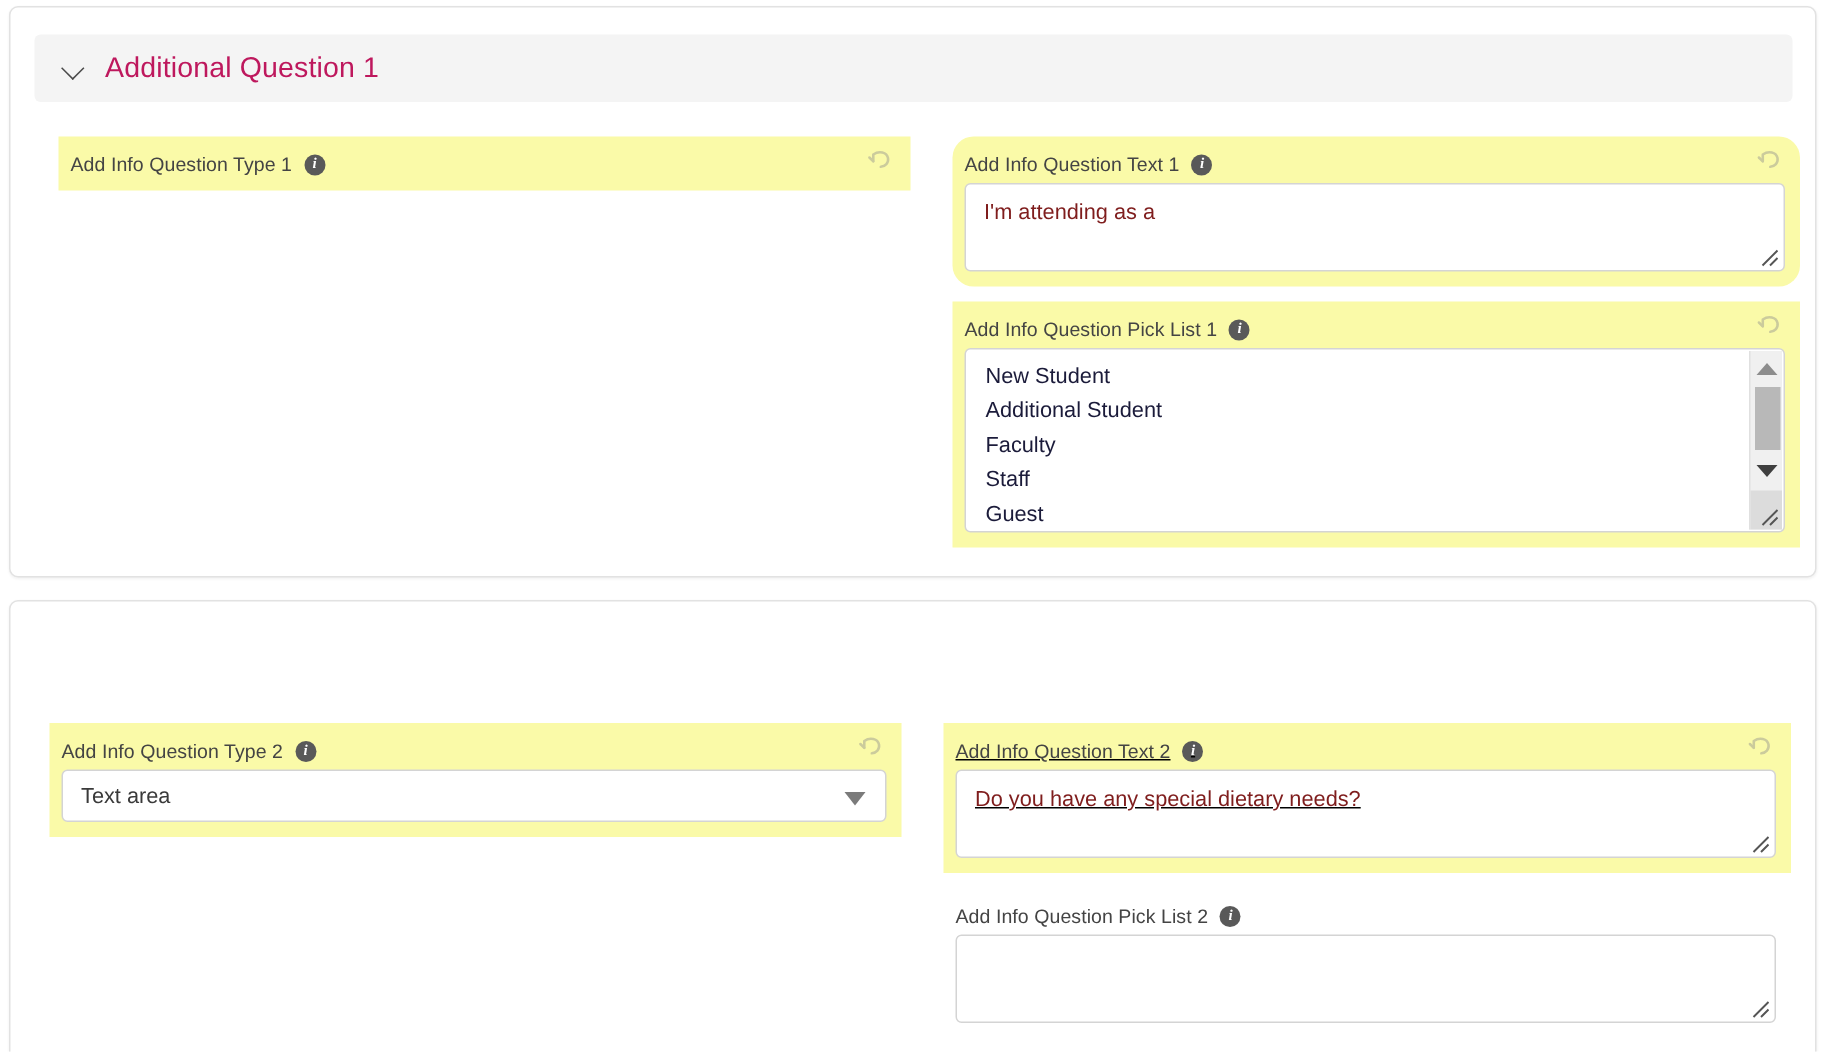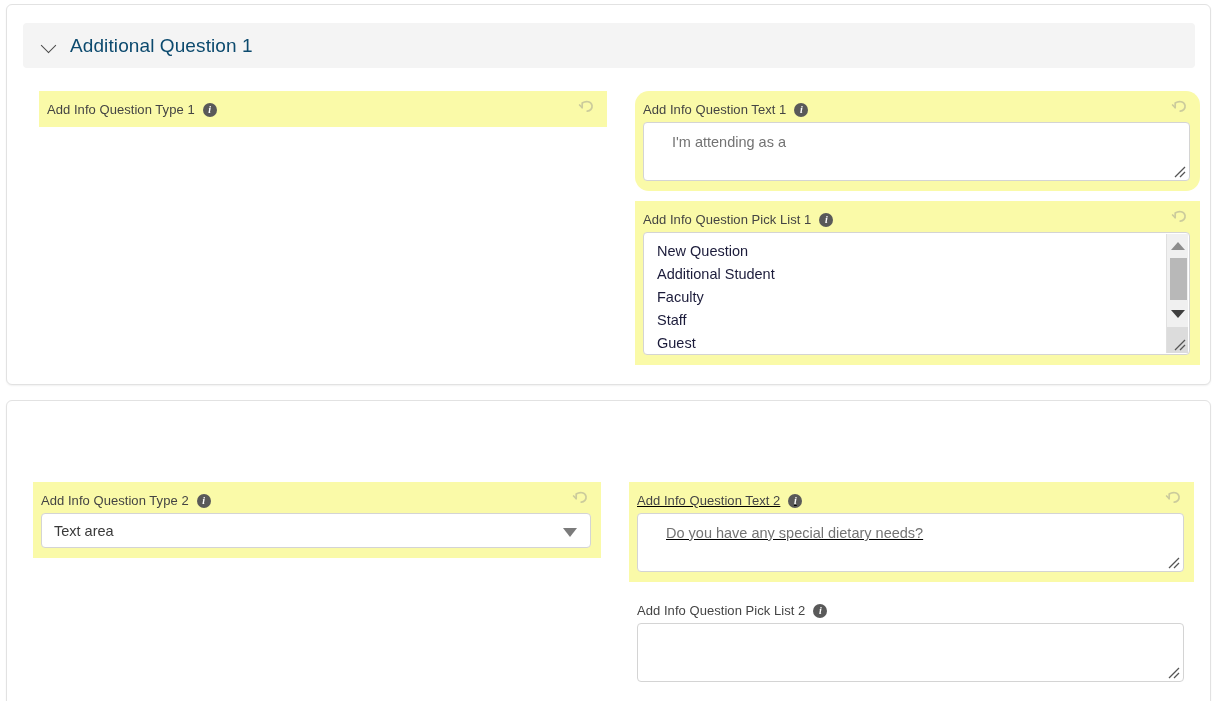--- a/index.html
+++ b/index.html
@@ -45,21 +45,21 @@
     content: "";
     position: absolute;
     left: 2px; top: 3px;
     width: 10px; height: 10px;
     border-right: 1.6px solid #4a4a4a;
     border-bottom: 1.6px solid #4a4a4a;
     transform: rotate(45deg);
   }
   .card-title {
     font-size: 19px;
-    color: #0c4a6e;
+    color: #be185d;
     font-weight: 400;
     letter-spacing: .1px;
     white-space: nowrap;
   }
 
   
   .field {
     position: absolute;
     padding: 6px 10px 10px 8px;
   }
@@ -129,23 +129,23 @@
   
   .ta {
     position: relative;
     margin-top: 5px;
     background: #ffffff;
     border: 1px solid #d4d4d4;
     border-radius: 4px;
     overflow: hidden;
   }
   .ta-text {
-    padding: 10px 28px;
+    padding: 10px 12px;
     font-size: 14.5px;
-    color: #737373;
+    color: #7f1d1d;
     line-height: 19px;
     white-space: pre-wrap;
   }
   .grip {
     position: absolute;
     right: 2px; bottom: 1px;
     width: 16px; height: 16px;
     pointer-events: none;
   }
   .grip svg { display: block; }
@@ -260,21 +260,21 @@
         <span class="info-icon">i</span>
         <span class="revert-icon">
           <svg width="20" height="20" viewBox="0 0 20 20" fill="none">
             <path d="M5.2 7.0 L5.2 11.4 M5.2 7.0 C9.0 4.4 14.2 5.4 15.0 9.4 C15.6 12.6 13.2 15.0 10.2 15.2" stroke="currentColor" stroke-width="1.7" stroke-linecap="round" fill="none"></path>
             <path d="M5.2 11.6 L2.6 9.0" stroke="currentColor" stroke-width="1.7" stroke-linecap="round"></path>
           </svg>
         </span>
       </div>
       <div class="listbox" style="height:123px;">
         <div class="lb-items">
-          <div class="lb-item">New Question</div>
+          <div class="lb-item">New Student</div>
           <div class="lb-item">Additional Student</div>
           <div class="lb-item">Faculty</div>
           <div class="lb-item">Staff</div>
           <div class="lb-item">Guest</div>
         </div>
         <div class="sbar">
           <div class="sb-arrow sb-up">
             <span class="tri-up"></span>
           </div>
           <div class="sb-thumb"></div>

